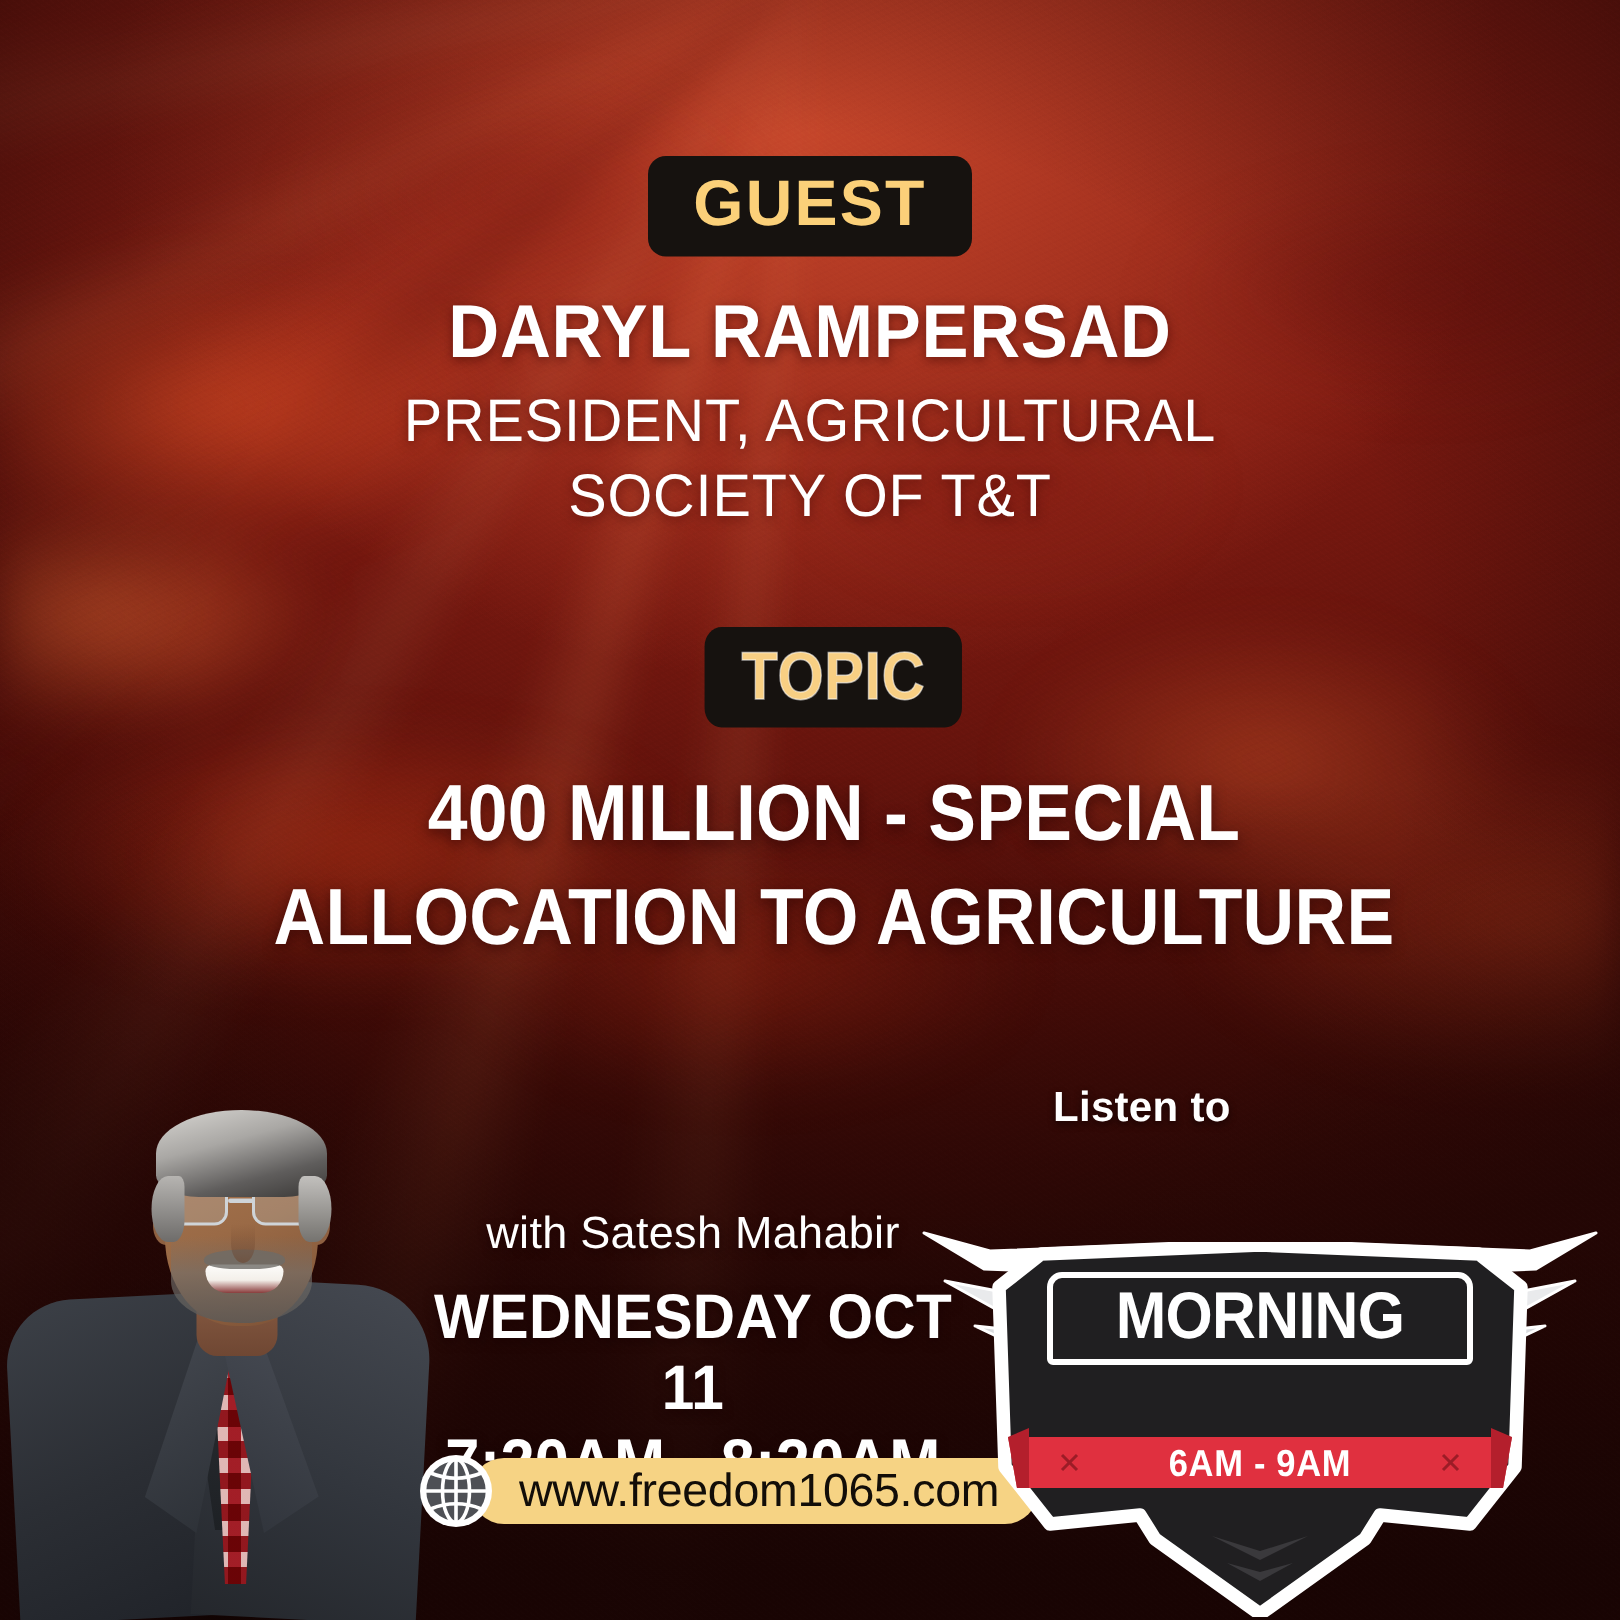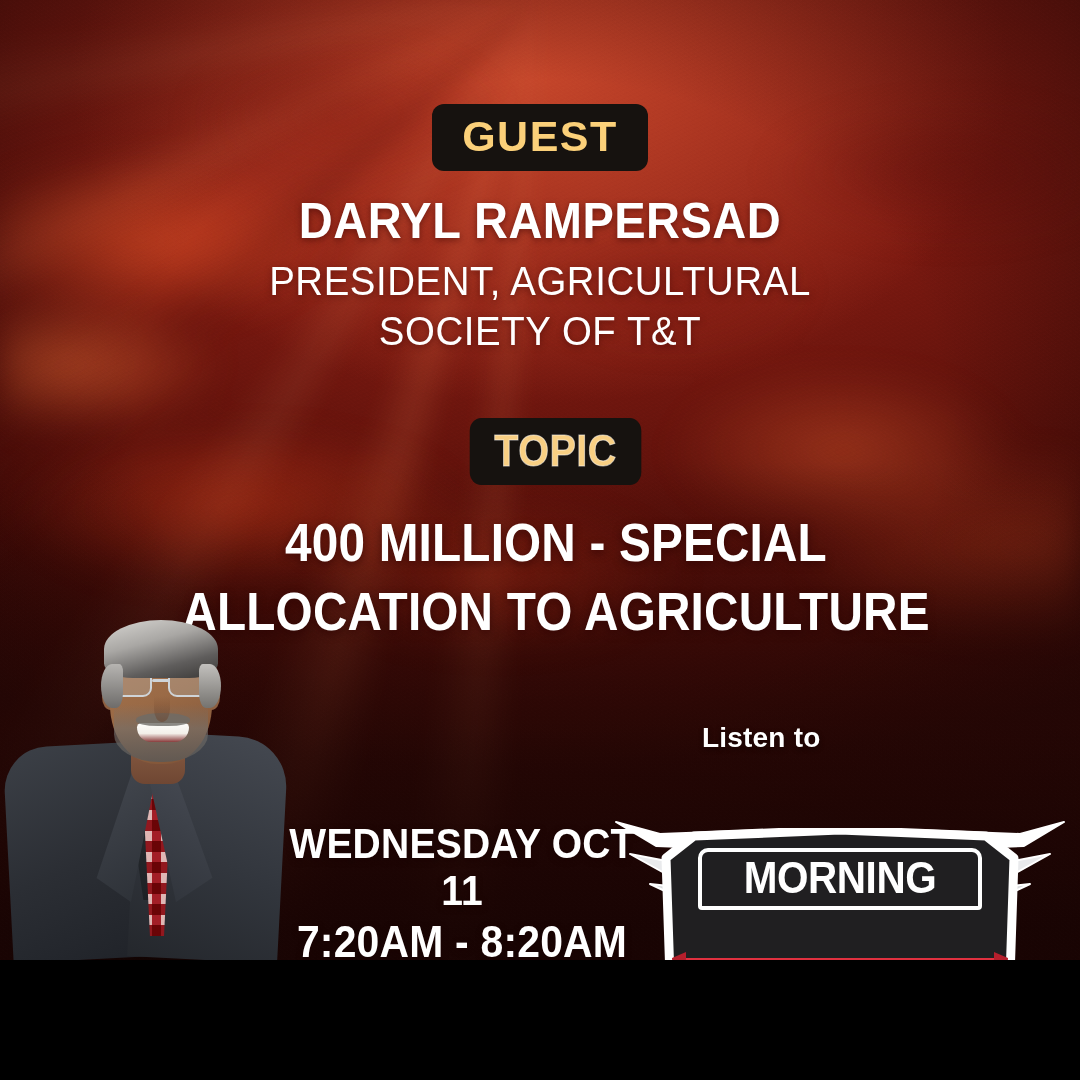--- a/index.html
+++ b/index.html
@@ -1,21 +1,21 @@
 <!DOCTYPE html>
 <html><head>
 <meta charset="utf-8">
 <title>Freedom 106.5 Morning Rumble Guest Promo</title>
 <style>
   * { margin:0; padding:0; box-sizing:border-box; }
   html,body { width:1080px; height:1080px; background:#000; }
   body { font-family:"Liberation Sans", sans-serif; overflow:hidden; }
 
   .poster{
-    position:relative; width:1080px; height:960px; overflow:hidden;
+    position:relative; width:1080px; height:1080px; overflow:hidden;
     background:#7d1a12;
   }
 
   
   .sky, .sky-layer{ position:absolute; inset:0; }
   .sky{
     background:
       radial-gradient(ellipse 70% 55% at 50% 8%,  #c4452a 0%, rgba(196,69,42,0) 62%),
       radial-gradient(ellipse 120% 80% at 50% 0%, #8e2216 0%, #7e1a11 40%, #4d0d08 78%, #280705 100%),
       linear-gradient(#862015,#2a0806);
@@ -325,20 +325,21 @@
     <div class="guest-title" style="margin-top:0">SOCIETY OF T&amp;T</div>
   </div>
 
   <div class="topic-wrap">
     <div class="topic-badge">TOPIC</div>
     <div class="topic-text">400 MILLION - SPECIAL</div>
     <div class="topic-text" style="margin-top:4px">ALLOCATION TO AGRICULTURE</div>
   </div>
 
   <div class="show-info">
+    <div class="with-host">with Satesh Mahabir</div>
     <div class="air-date">WEDNESDAY OCT 11</div>
     <div class="air-time">7:20AM - 8:20AM</div>
   </div>
 
   <div class="site-row">
     <svg class="globe-icon" viewBox="0 0 52 52">
       <circle cx="26" cy="26" r="24" fill="#ffffff"></circle>
       <circle cx="26" cy="26" r="21" fill="#4e5055"></circle>
       <g fill="none" stroke="#ffffff" stroke-width="2.4">
         <circle cx="26" cy="26" r="21"></circle>

